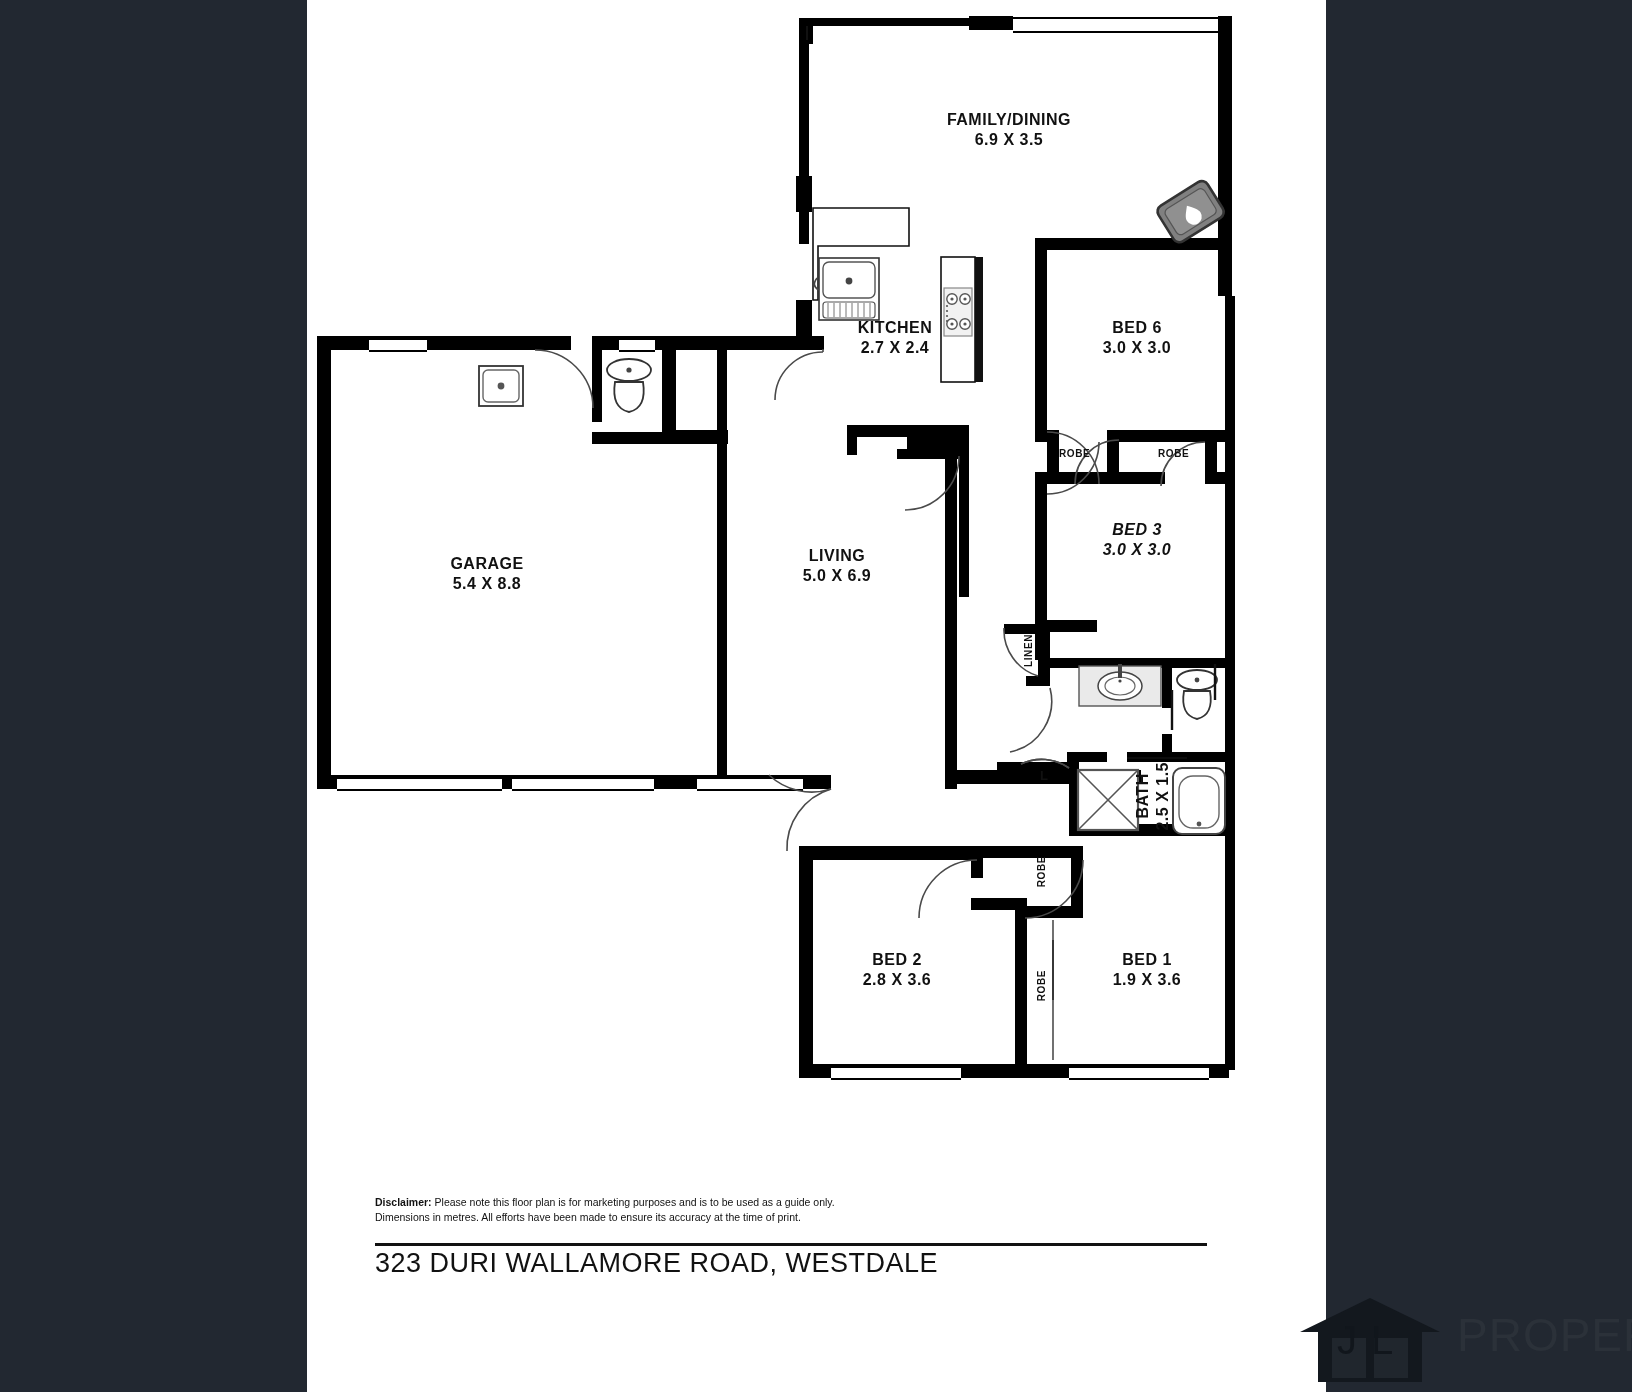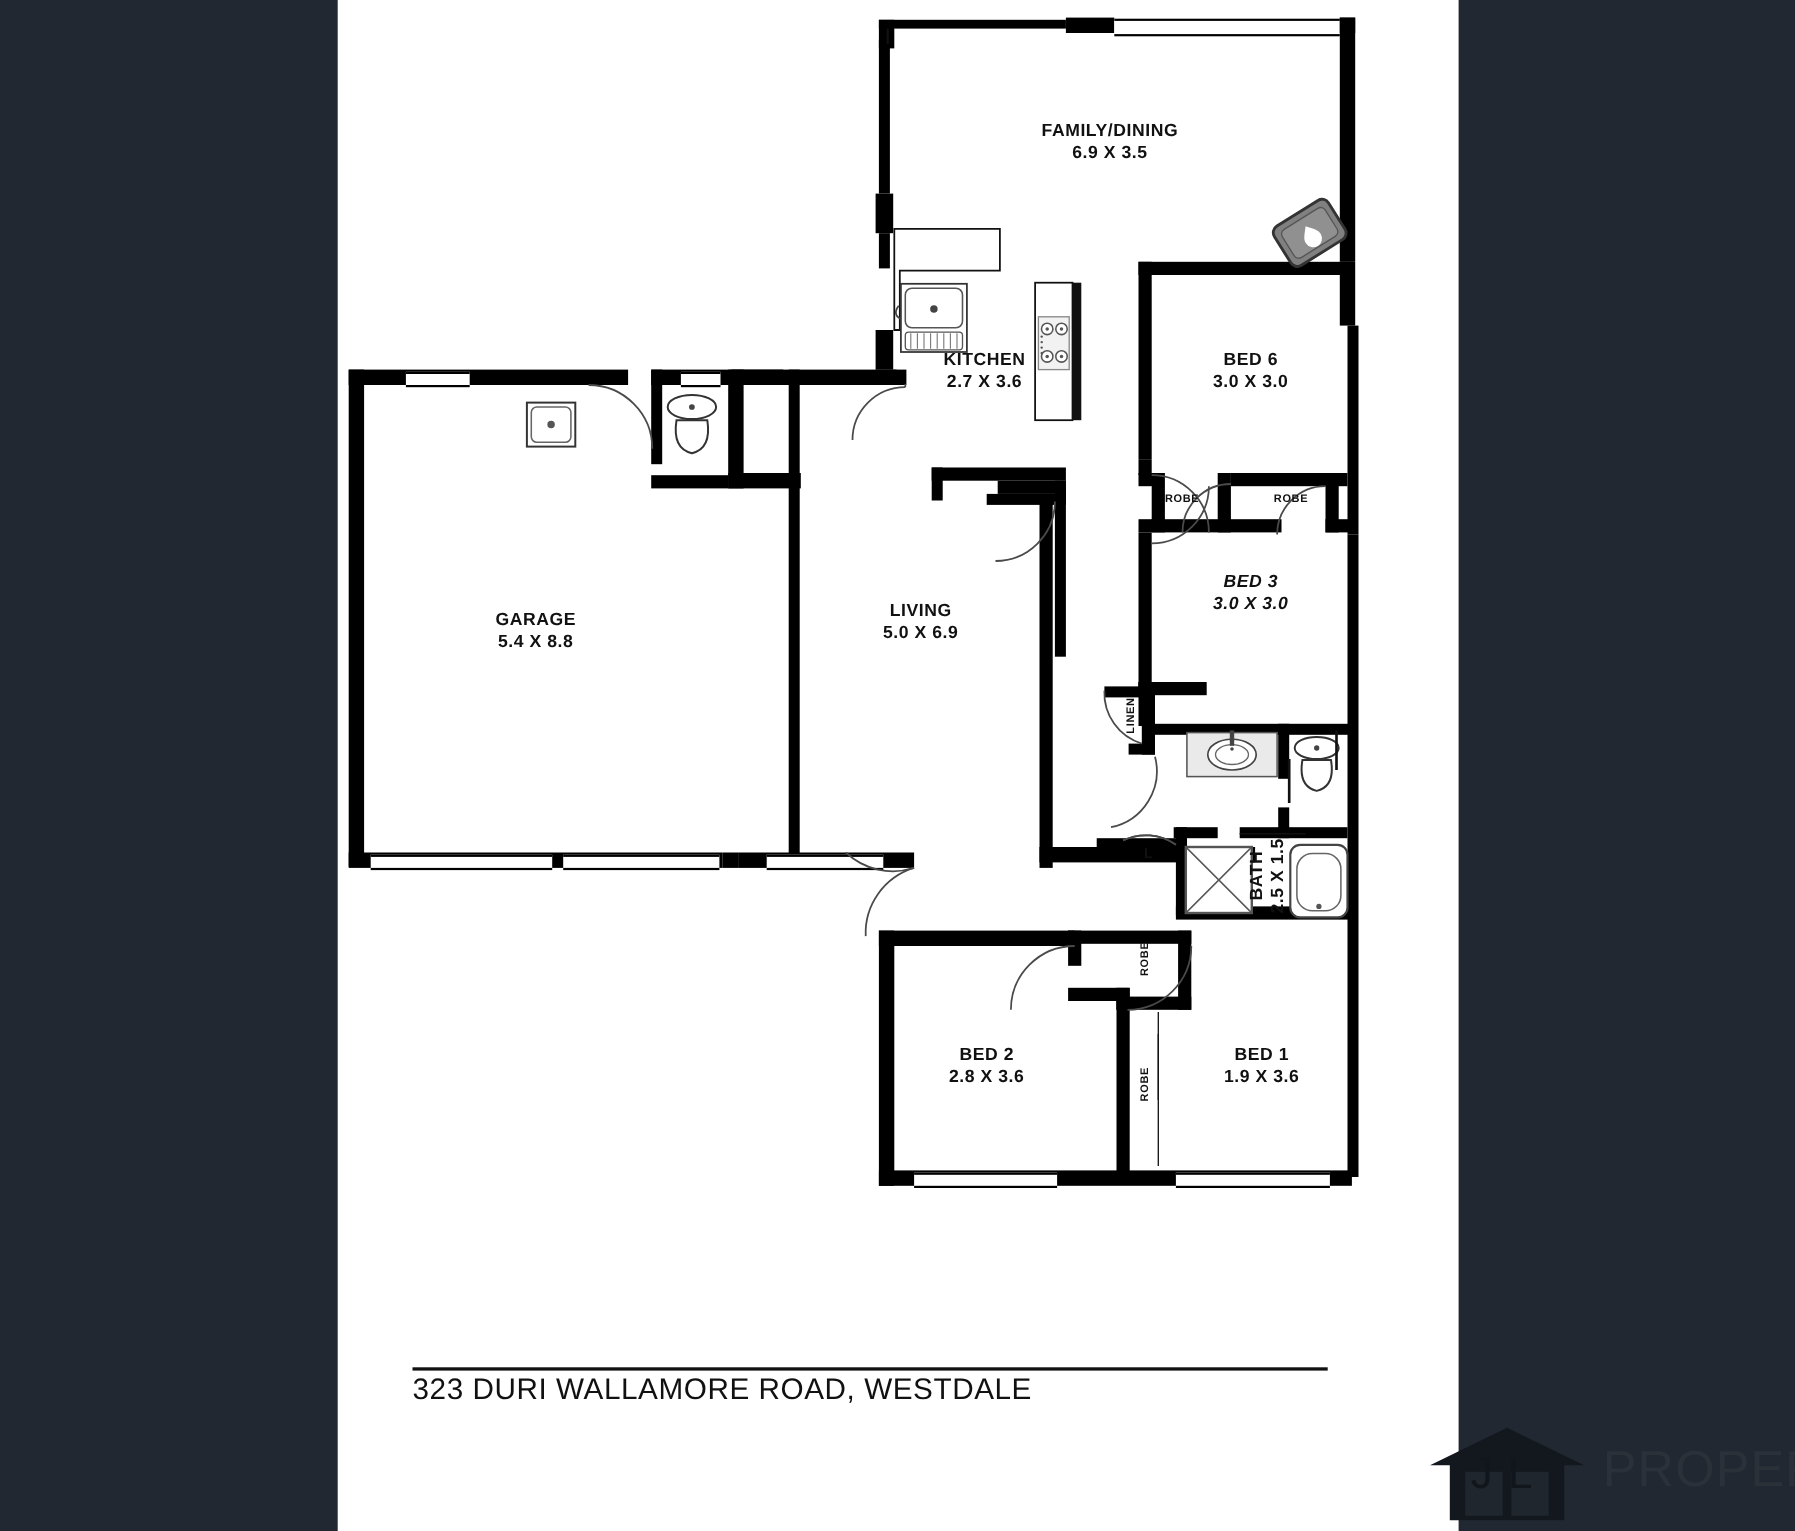--- a/index.html
+++ b/index.html
@@ -249,21 +249,21 @@
       </g>
     </svg>
 
     <div class="room-lbl" style="left:612px;top:110px;width:180px;">
       <span class="nm">FAMILY/DINING</span>
       <span class="dm">6.9 X 3.5</span>
     </div>
 
     <div class="room-lbl" style="left:508px;top:318px;width:160px;">
       <span class="nm">KITCHEN</span>
-      <span class="dm">2.7 X 3.6</span>
+      <span class="dm">2.7 X 2.4</span>
     </div>
 
     <div class="room-lbl" style="left:750px;top:318px;width:160px;">
       <span class="nm">BED 6</span>
       <span class="dm">3.0 X 3.0</span>
     </div>
 
     <div class="room-lbl" style="left:750px;top:520px;width:160px;font-style:italic;">
       <span class="nm">BED 3</span>
       <span class="dm">3.0 X 3.0</span>
@@ -297,20 +297,24 @@
     <div class="small-lbl" style="left:752px;top:448px;">ROBE</div>
     <div class="small-lbl" style="left:851px;top:448px;">ROBE</div>
     <div class="small-lbl vert" style="left:716px;top:634px;">LINEN</div>
     <div class="small-lbl" style="left:733px;top:768px;font-size:13px;">L</div>
     <div class="small-lbl vert" style="left:729px;top:856px;">ROBE</div>
     <div class="small-lbl vert" style="left:729px;top:970px;">ROBE</div>
 
   </div>
 
   <div class="disc">
+    <div>
+      <b>Disclaimer:</b><span> Please note this floor plan is for marketing purposes and is to be used as a guide only.</span>
+    </div>
+    <div>Dimensions in metres. All efforts have been made to ensure its accuracy at the time of print.</div>
   </div>
   <div class="rule"></div>
   <div class="addr">323 DURI WALLAMORE ROAD, WESTDALE</div>
 
 </div>
 
 <div id="logo">
   <svg viewBox="0 0 350 112" width="350" height="112">
     <path d="M18 52 L88 18 L158 52 L140 52 L140 102 L36 102 L36 52 Z" fill="#13181e"></path>
     <rect x="50" y="58" width="34" height="40" fill="#20262d"></rect>

